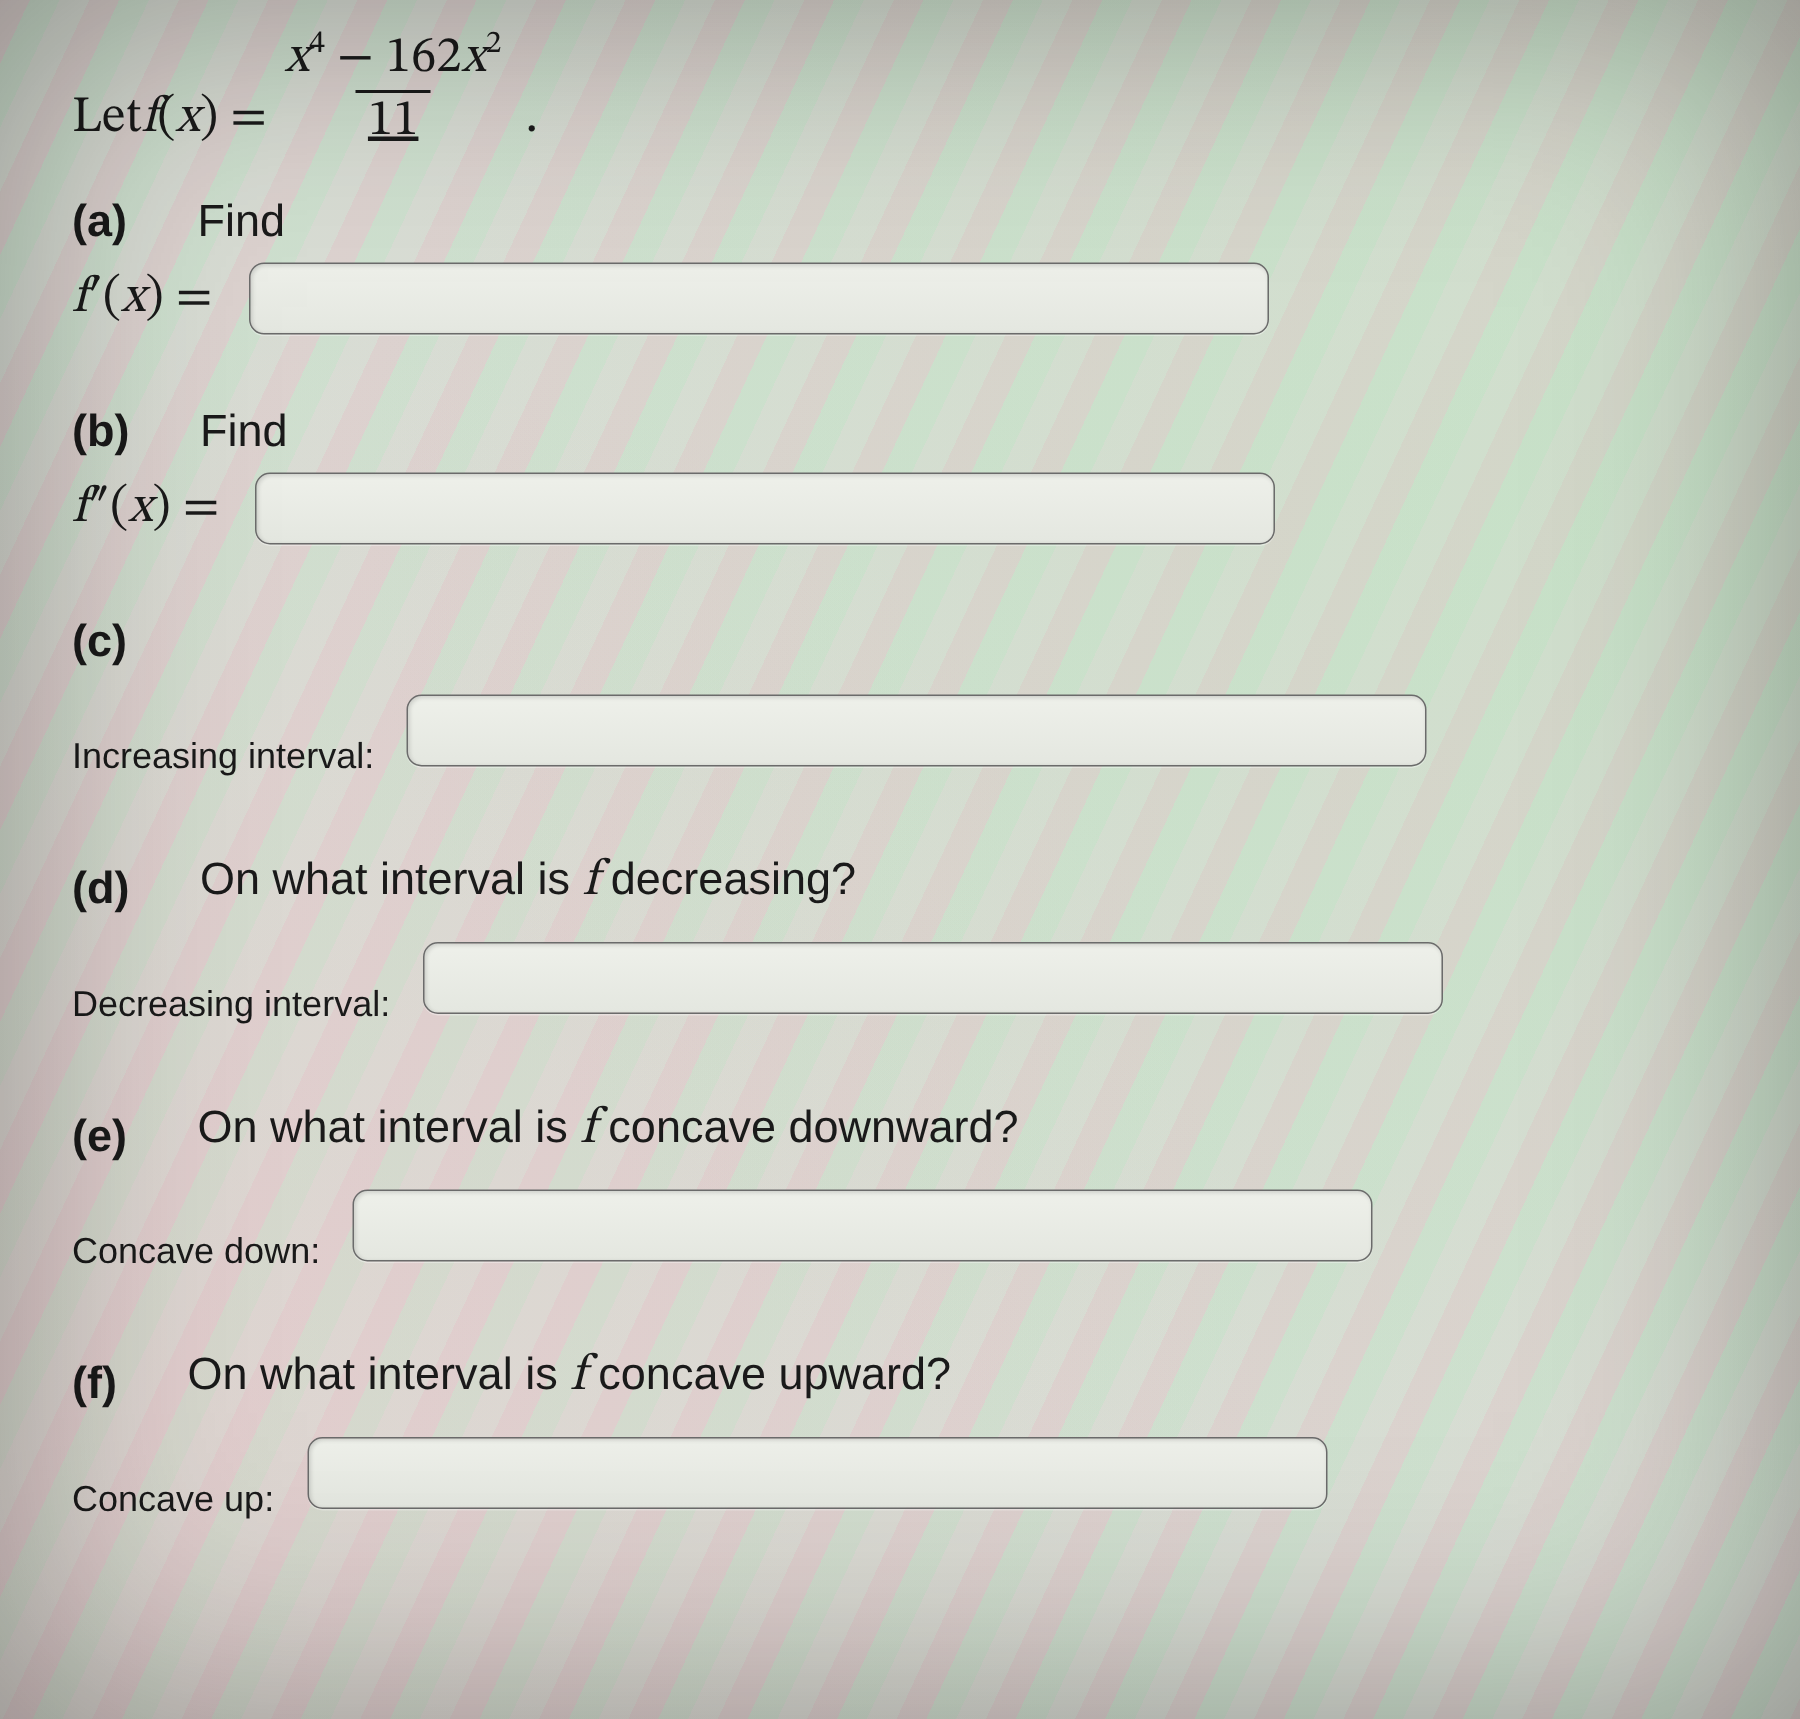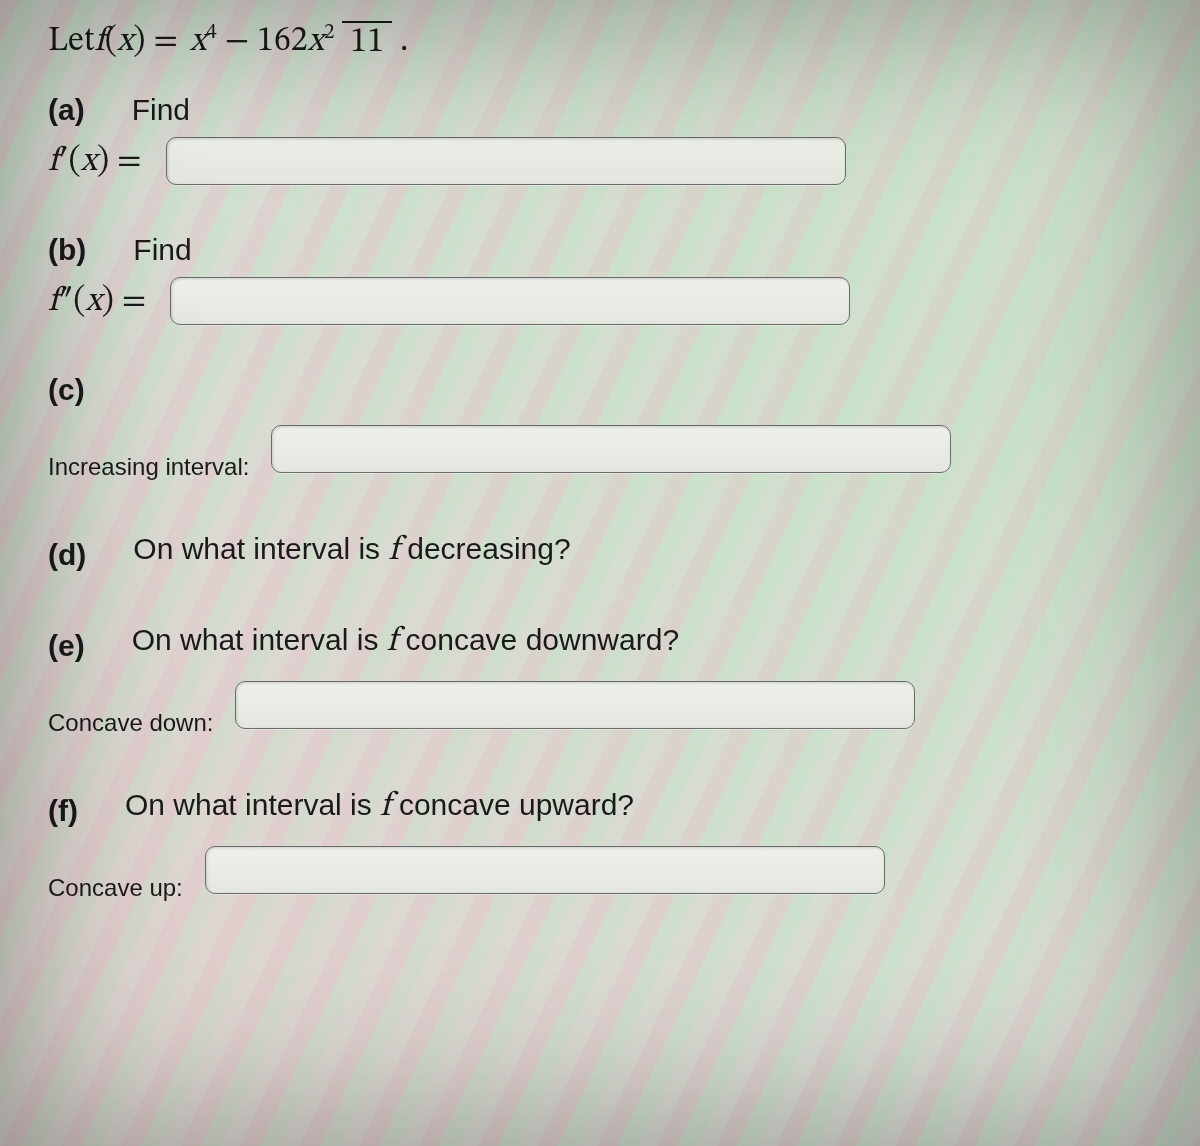--- a/index.html
+++ b/index.html
@@ -40,28 +40,28 @@
   }
 
   
   .math { font-family: "Cambria Math", "STIX Two Math", "Times New Roman", serif; font-size: 34px; }
   .mi  { font-style: italic; }        
   .fn  { font-style: italic; }
   .prime { font-style: normal; }
   .sup { font-size: 0.62em; vertical-align: super; line-height: 0; }
   .frac {
     display: inline-flex;
-    flex-direction: row;
+    flex-direction: column;
     align-items: center;
     vertical-align: middle;
     margin: 0 4px;
     line-height: 1.05;
   }
   .frac .num, .frac .den { padding: 2px 8px; }
-  .frac .den { border-top: 2px solid #1a1a1a; }
+  .frac .den { border-top: 2px solid #1a1a1a; text-decoration: underline; }
 
   
   input.answer {
     height: 48px;
     border: 1.5px solid #6b6b6b;
     border-radius: 10px;
     background: linear-gradient(#eef0ea, #e4e7e0);
     box-shadow: inset 1px 1px 3px rgba(0,0,0,0.15),
                 0 1px 0 rgba(255,255,255,0.35);
     font-size: 22px;
@@ -144,20 +144,24 @@
   </div>
 </div>
 
 <div class="part">
   <div class="row">
     <span class="part-label">(d)</span>
     <span class="question-text">
       <span>On what interval is </span><span class="math fn">f</span><span> decreasing?</span>
     </span>
   </div>
+  <div class="answer-row">
+    <span class="label-text">Decreasing interval:</span>
+    <input id="in-d" class="answer" type="text" value="" style="">
+  </div>
 </div>
 
 <div class="part">
   <div class="row">
     <span class="part-label">(e)</span>
     <span class="question-text">
       <span>On what interval is </span><span class="math fn">f</span><span> concave downward?</span>
     </span>
   </div>
   <div class="answer-row">

